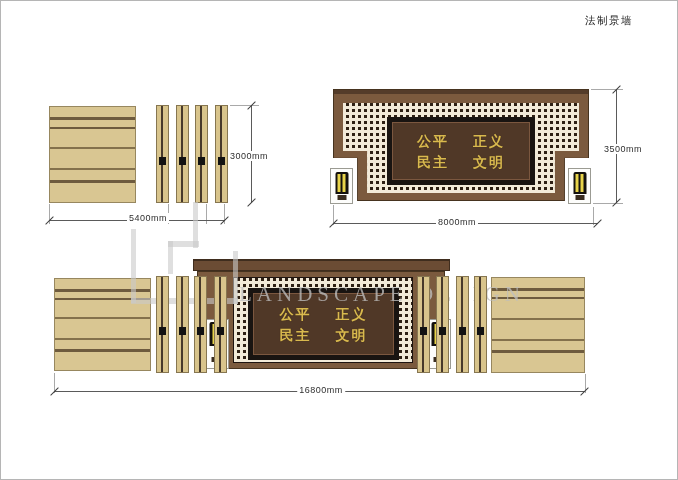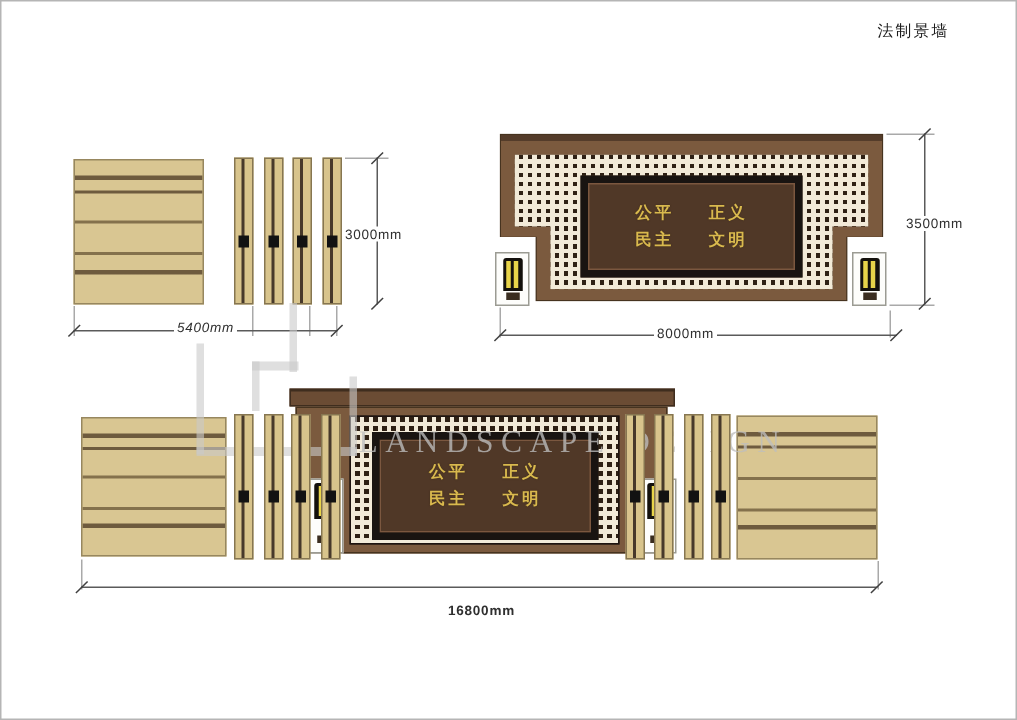--- a/index.html
+++ b/index.html
@@ -51,21 +51,21 @@
   .tr-clip{clip-path:polygon(0% 0%,100% 0%,100% 61.6%,90.6% 61.6%,90.6% 100%,9.4% 100%,9.4% 61.6%,0% 61.6%);}
   .tr-lat-clip{clip-path:polygon(0% 0%,100% 0%,100% 53.3%,89.8% 53.3%,89.8% 100%,10.2% 100%,10.2% 53.3%,0% 53.3%);}
 
   
   .plaque{
     border:5px solid #191411;background:#503827;box-sizing:border-box;
     box-shadow:inset 0 0 0 1px #7b573f;
     display:flex;flex-direction:column;justify-content:center;align-items:center;gap:7px;
   }
   .plaque .row{
-    color:#d9b94e;font-size:11px;font-weight:bold;letter-spacing:2px;word-spacing:18px;
+    color:#d9b94e;font-size:14px;font-weight:bold;letter-spacing:2px;word-spacing:18px;
     line-height:1;white-space:nowrap;text-shadow:0 0 1px #3a2a16;
   }
 
   
   .pillar{background:#fdfdfb;border:1px solid #9b9b93;box-sizing:border-box;}
   .lamp{
     position:absolute;left:50%;transform:translateX(-50%);top:3px;width:13px;height:22px;
     background:#14110d;border-radius:2px 2px 0 0;
     display:flex;justify-content:center;align-items:center;gap:2px;padding:2px 0;box-sizing:border-box;
   }
@@ -119,21 +119,21 @@
   <div class="abs tick" style="left:245px;top:201px;"></div>
   <div class="abs dim-label" style="left:248px;top:155px;">3000mm</div>
 
   <div class="abs ext-line" style="left:48px;top:203px;width:1px;height:20px;"></div>
   <div class="abs ext-line" style="left:167px;top:203px;width:1px;height:20px;"></div>
   <div class="abs ext-line" style="left:205px;top:203px;width:1px;height:20px;"></div>
   <div class="abs ext-line" style="left:223px;top:203px;width:1px;height:20px;"></div>
   <div class="abs dim-line" style="left:48px;top:219px;width:176px;height:1px;"></div>
   <div class="abs tick" style="left:43px;top:219px;"></div>
   <div class="abs tick" style="left:218px;top:219px;"></div>
-  <div class="abs dim-label" style="left:136px;top:217px;font-style:italic;">5400mm</div>
+  <div class="abs dim-label" style="left:147px;top:217px;">5400mm</div>
 
   <div class="abs" style="left:332px;top:88px;width:256px;height:112px;">
     <div class="abs brown-edge tr-clip" style="left:0;top:0;width:256px;height:112px;"></div>
     <div class="abs brown-face tr-clip" style="left:1px;top:1px;width:254px;height:110px;"></div>
     <div class="abs" style="left:1px;top:1px;width:254px;height:4px;background:#543c2a;"></div>
     <div class="abs lattice tr-lat-clip" style="left:10px;top:14px;width:236px;height:90px;"></div>
 
     <div class="abs plaque" style="left:54px;top:28px;width:148px;height:68px;">
       <div class="row">公平 正义</div>
       <div class="row">民主 文明</div>
@@ -204,21 +204,21 @@
   <div class="abs post" style="left:455px;top:275px;height:97px;z-index:2;"></div>
   <div class="abs post" style="left:473px;top:275px;height:97px;z-index:2;"></div>
 
   <div class="abs wood-wall" style="left:490px;top:276px;width:94px;height:96px;"></div>
 
   <div class="abs ext-line" style="left:53px;top:372px;width:1px;height:20px;"></div>
   <div class="abs ext-line" style="left:584px;top:373px;width:1px;height:19px;"></div>
   <div class="abs dim-line" style="left:53px;top:390px;width:531px;height:1px;"></div>
   <div class="abs tick" style="left:48px;top:390px;"></div>
   <div class="abs tick" style="left:578px;top:390px;"></div>
-  <div class="abs dim-label" style="left:320px;top:406px;font-weight:bold;">16800mm</div>
+  <div class="abs dim-label" style="left:320px;top:389px;">16800mm</div>
 
   <div class="abs wm logo-bar" style="left:130px;top:228px;width:5px;height:74px;"></div>
   <div class="abs wm logo-bar" style="left:130px;top:297px;width:107px;height:6px;"></div>
   <div class="abs wm logo-bar" style="left:232px;top:250px;width:5px;height:53px;"></div>
   <div class="abs wm logo-bar" style="left:167px;top:240px;width:31px;height:6px;"></div>
   <div class="abs wm logo-bar" style="left:167px;top:240px;width:5px;height:33px;"></div>
   <div class="abs wm logo-bar" style="left:192px;top:201px;width:5px;height:46px;"></div>
   <div class="abs wm wm-en">LANDSCAPE DESIGN</div>
 
 </div>

